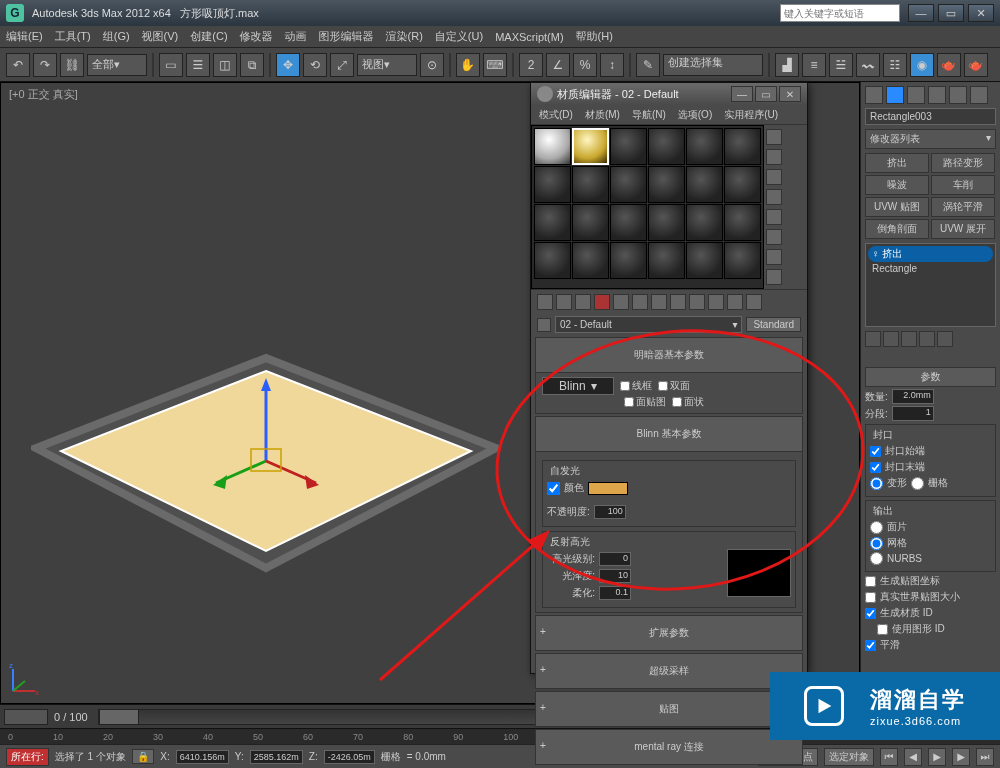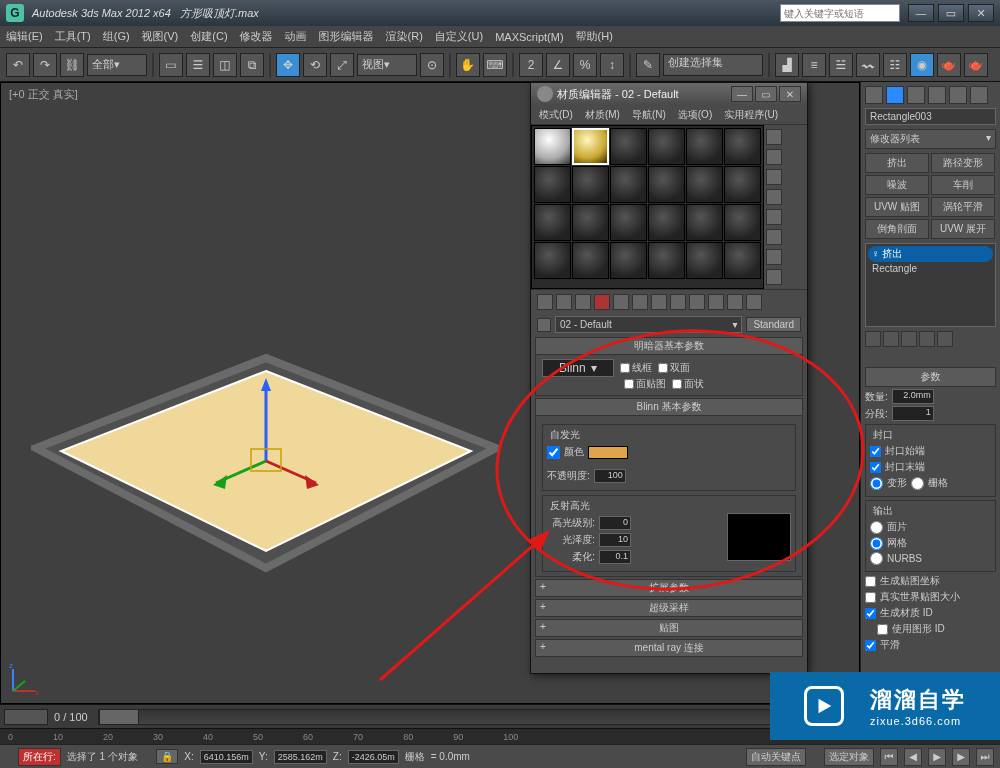--- a/index.html
+++ b/index.html
@@ -1,20 +1,20 @@
 <!DOCTYPE html>
 <html><head>
 <meta charset="utf-8">
 <style>
 * { margin: 0; padding: 0; box-sizing: border-box; font-family: "Microsoft YaHei", Arial, sans-serif; }
 body { background: #3a3a3a; width: 1000px; height: 768px; overflow: hidden; position: relative; color: #ccc; font-size: 11px; }
 
 .titlebar { height: 26px; background: linear-gradient(#4a5560, #2a3540); display: flex; align-items: center; padding: 0 6px; }
 .titlebar .app-icon { width: 18px; height: 18px; background: #4fc3a1; border-radius: 3px; margin-right: 8px; display:flex; align-items:center; justify-content:center; font-weight:bold; color:#123; font-size:12px; }
-.titlebar .title { flex: 1; color: #ddd; font-style: italic; }
+.titlebar .title { flex: 1; color: #ddd; }
 .titlebar .searchbox { width: 120px; height: 18px; background: #fff; border: 1px solid #888; font-size: 10px; padding: 0 3px; color:#888; }
 .win-btns { display: flex; gap: 4px; margin-left: 8px; }
 .win-btn { width: 26px; height: 18px; background: linear-gradient(#5a6a7a,#3a4550); border: 1px solid #222; display:flex; align-items:center; justify-content:center; font-size:11px; }
 
 .menubar { height: 22px; background: #454545; display: flex; align-items: center; padding: 0 6px; gap: 12px; border-bottom: 1px solid #222; }
 .menubar span { color: #ccc; font-size: 11px; }
 
 .toolbar { height: 34px; background: #454545; display: flex; align-items: center; padding: 0 6px; gap: 3px; border-bottom: 1px solid #111; }
 .tb { width: 24px; height: 24px; background: #555; border: 1px solid #222; display:flex; align-items:center; justify-content:center; font-size:12px; }
 .tb.sel { background: #3a8fd4; }
@@ -61,21 +61,21 @@
 .slot.white { background: radial-gradient(circle at 40% 30%, #fff, #aaa 60%, #333); }
 .slot-side { width: 20px; display: flex; flex-direction: column; gap: 4px; padding: 4px 2px; }
 .ss { width:16px; height:16px; background:#666; border:1px solid #333; }
 .me-tools { display: flex; gap: 3px; padding: 4px 6px; border-top:1px solid #333; flex-wrap:wrap; align-items:center; }
 .met { width:16px; height:16px; background:#666; border:1px solid #333; }
 .me-matname { display:flex; align-items:center; gap:4px; padding: 2px 6px; justify-content: center; }
 .me-matname .dropper { width:14px; height:14px; background:#666; border:1px solid #333; }
 .me-matname .namefield { flex:1; background:#3a3a3a; border:1px solid #666; font-size:10px; padding:1px 4px; height:17px; display:flex; align-items:center; justify-content:space-between; }
 .me-matname .std { background:#666; border:1px solid #333; font-size:10px; padding: 1px 6px; }
 .me-roll { margin: 2px 4px; }
-.roll-hd { background: #5a5a5a; border:1px solid #333; text-align:center; font-size:10px; padding:1px; position: relative; }
+.roll-hd { background: #5a5a5a; border:1px solid #333; text-align:center; font-size:10px; padding:10px; position: relative; }
 .roll-hd .pm { position:absolute; left:4px; }
 .roll-body { background:#4a4a4a; border:1px solid #333; border-top:none; padding: 4px 6px; font-size:10px; }
 .roll-row { display:flex; align-items:center; gap:4px; margin:3px 0; }
 .roll-row .lbl { width: 48px; text-align: right; }
 .roll-row .swatch { width: 40px; height: 13px; border:1px solid #000; }
 .swatch.tan { background:#dfa54a; }
 .swatch.wideg { background:#aaa; width: 44px; }
 .roll-row .spin { background:#222; border:1px solid #666; width:32px; height:14px; font-size:9px; text-align:right; padding:0 2px; }
 .subgrp { border:1px solid #333; padding:4px; margin-top:4px; }
 .subgrp-title { margin-top:-9px; background:#4a4a4a; display:inline-block; padding:0 3px; }
@@ -90,21 +90,21 @@
 .anno-arrow { position:absolute; left:370px; top:520px; z-index:11; pointer-events:none; }
 
 
 .axis-gizmo { position:absolute; left:4px; bottom:4px; }
 .timeline { height: 24px; background: #3a3a3a; display:flex; align-items:center; border-top:1px solid #111; }
 .tl-slider { flex:1; height:16px; background:linear-gradient(#333,#444); margin:0 4px; position:relative; border:1px solid #222; }
 .tl-knob { position:absolute; left:0; top:-1px; width:40px; height:16px; background:#666; border:1px solid #222; }
 .time-ruler { height: 16px; background: #2a2a2a; display:flex; align-items:center; font-size:9px; color:#888; border-top:1px solid #111; padding: 0 8px; gap: 40px;}
 .statusbar { height:24px; background:#4a4a4a; display:flex; align-items:center; padding:0 6px; gap:6px; border-top:1px solid #222; font-size:10px; }
 .st-f { background:#222; border:1px solid #666; padding:1px 3px; font-size:9px; }
-.st-btn { background:#666; border:1px solid #333; padding:1px 4px; font-size:10px;margin-left:12px; }
+.st-btn { background:#666; border:1px solid #333; padding:1px 4px; font-size:10px; }
 .st-btn.red { background:#c03030; color:#fff; }
 .st-play { width:18px; height:18px; background:#666; border:1px solid #333; display:flex; align-items:center; justify-content:center; }
 
 .watermark { position:absolute; right:0; bottom:28px; width:230px; height:68px; background:#0a6aa8; display:flex; align-items:center; justify-content:center; gap:26px; z-index:20; color:#fff; }
 .wm-ic { width:40px; height:40px; border:3px solid #fff; border-radius:8px; display:flex; align-items:center; justify-content:center; }
 .wm-ic svg { width:22px; height:22px; }
 .wm-txt .l1 { font-size:22px; font-weight:bold; letter-spacing:2px; }
 .wm-txt .l2 { font-size:11px; letter-spacing:1px; }
 </style>
 </head>

